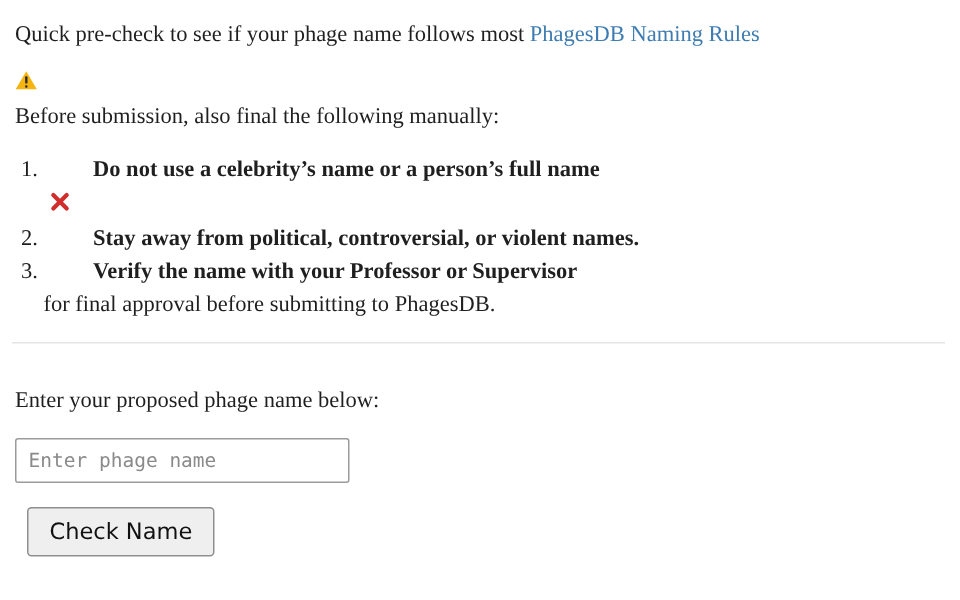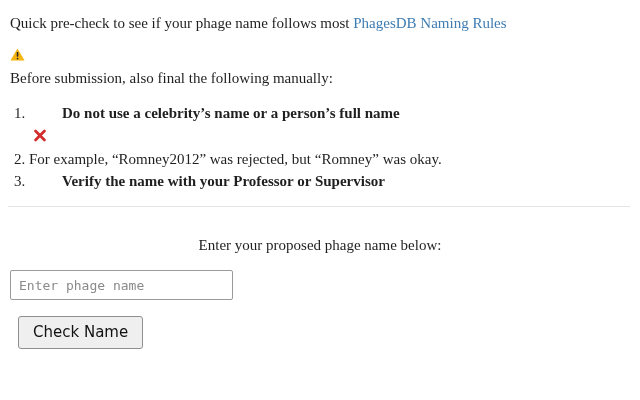--- a/index.html
+++ b/index.html
@@ -41,21 +41,21 @@
   .x-icon {
     display: inline-block;
     vertical-align: -2px;
     margin-left: 4px;
   }
   hr.divider {
     border: none;
     border-top: 1px solid #e5e5e5;
     margin: 14px 0 0 -2px;
   }
-  .prompt { margin: 27px 0 1px 0; text-align: center; }
+  .prompt { margin: 27px 0 1px 0; }
   .phage-input {
     display: block;
     margin-top: 14px;
     width: 205px;
     height: 28px;
     box-sizing: content-box;
     border: 1px solid #9b9b9b;
     border-radius: 2px;
     padding: 0 8px;
     font-family: "DejaVu Sans Mono", "Liberation Mono", monospace;
@@ -98,24 +98,25 @@
   <ol class="rules">
     <li>
       <div class="rule-title">Do not use a celebrity’s name or a person’s full name</div>
       <div class="rule-line"><span class="x-icon">
           <svg width="14" height="13" viewBox="0 0 14 14">
             <path d="M2.2 2.2 L11.8 11.8 M11.8 2.2 L2.2 11.8" stroke="#d22d2d" stroke-width="3" stroke-linecap="round" fill="none"></path>
           </svg>
         </span></div>
     </li>
     <li>
-      <div class="rule-line">For example, “Romney2012” was rejected, but “Romney” was okay.</div>
+      <div class="rule-title">Stay away from political, controversial, or violent names.</div>
     </li>
     <li>
       <div class="rule-title">Verify the name with your Professor or Supervisor</div>
+      <div class="rule-line">for final approval before submitting to PhagesDB.</div>
     </li>
   </ol>
 
   <hr class="divider">
 
   <p class="prompt">Enter your proposed phage name below:</p>
 
   <input class="phage-input" type="text" placeholder="Enter phage name" style="">
 
   <button class="check-button">Check Name</button>

